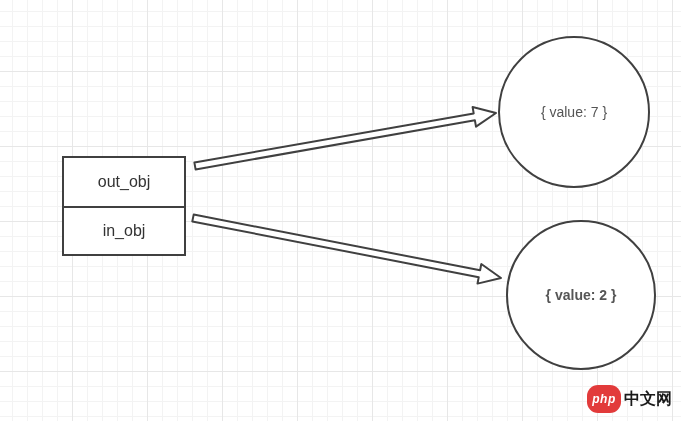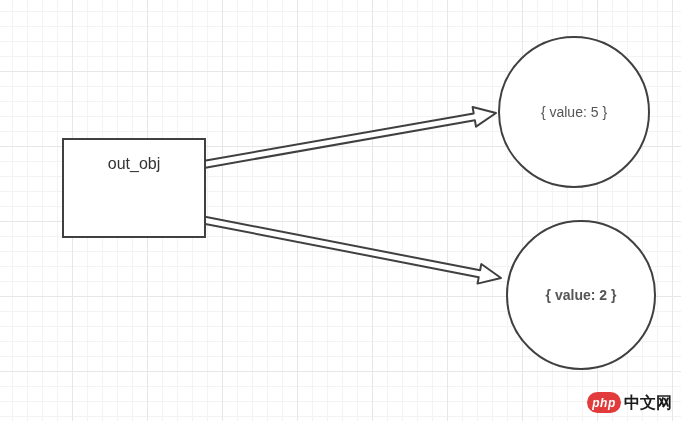--- a/index.html
+++ b/index.html
@@ -17,22 +17,22 @@
       linear-gradient(#e7e7e7 1px, transparent 1px),
       linear-gradient(90deg, #e7e7e7 1px, transparent 1px),
       linear-gradient(#f3f3f3 1px, transparent 1px),
       linear-gradient(90deg, #f3f3f3 1px, transparent 1px);
     background-size: 75px 75px, 75px 75px, 15px 15px, 15px 15px;
     background-position: -3px -4px;
   }
   .obj-table {
     position: absolute;
     left: 62px;
-    top: 138px;
-    width: 144px;
+    top: 156px;
+    width: 124px;
     height: 100px;
     box-sizing: border-box;
     border: 2px solid #404040;
     background: #ffffff;
   }
   .obj-row {
     box-sizing: border-box;
     height: 48px;
     display: flex;
     align-items: center;
@@ -74,21 +74,21 @@
   .watermark {
     position: absolute;
     right: 9px;
     bottom: 8px;
     display: flex;
     align-items: center;
     gap: 3px;
   }
   .php-pill {
     width: 34px;
-    height: 21px;
+    height: 28px;
     border-radius: 11px;
     background: #e23b3b;
     display: flex;
     align-items: center;
     justify-content: center;
     color: #ffffff;
     font-size: 12px;
     font-weight: bold;
     font-style: italic;
     letter-spacing: 0.5px;
@@ -105,23 +105,24 @@
 
 <div class="canvas">
 
   <svg class="arrow-layer" viewBox="0 0 681 421" xmlns="http://www.w3.org/2000/svg">
     <polygon class="arrow-shape" points="195.6,169.4 474.9,120.3 476.0,126.7 496,113 472.6,107.0 473.7,113.4 194.4,162.6"></polygon>
     <polygon class="arrow-shape" points="192.3,221.4 478.7,277.2 477.5,283.6 501,278 481.3,264.0 480.1,270.3 193.7,214.6"></polygon>
   </svg>
 
   <div class="obj-table">
     <div class="obj-row">out_obj</div>
+    <div class="obj-row">in_obj</div>
   </div>
 
-  <div class="value-node value-node-1">{ value: 5 }</div>
+  <div class="value-node value-node-1">{ value: 7 }</div>
 
   <div class="value-node value-node-2">{ value: 2 }</div>
 
   <div class="watermark">
     <span class="php-pill">php</span>
     <span class="site-name">中文网</span>
   </div>
 
 </div>
 

